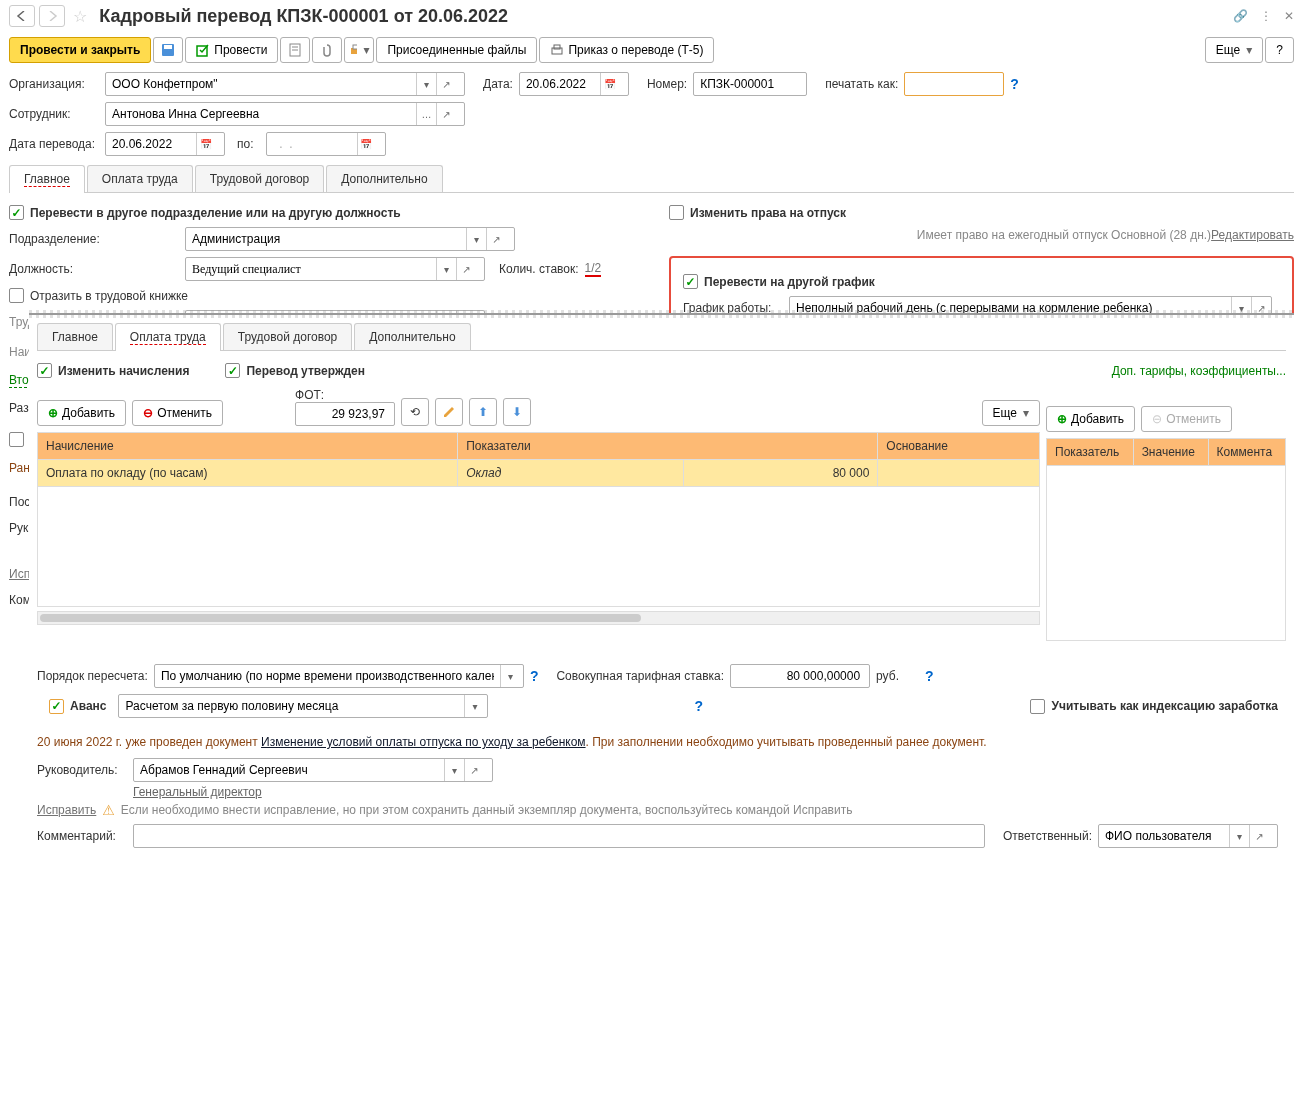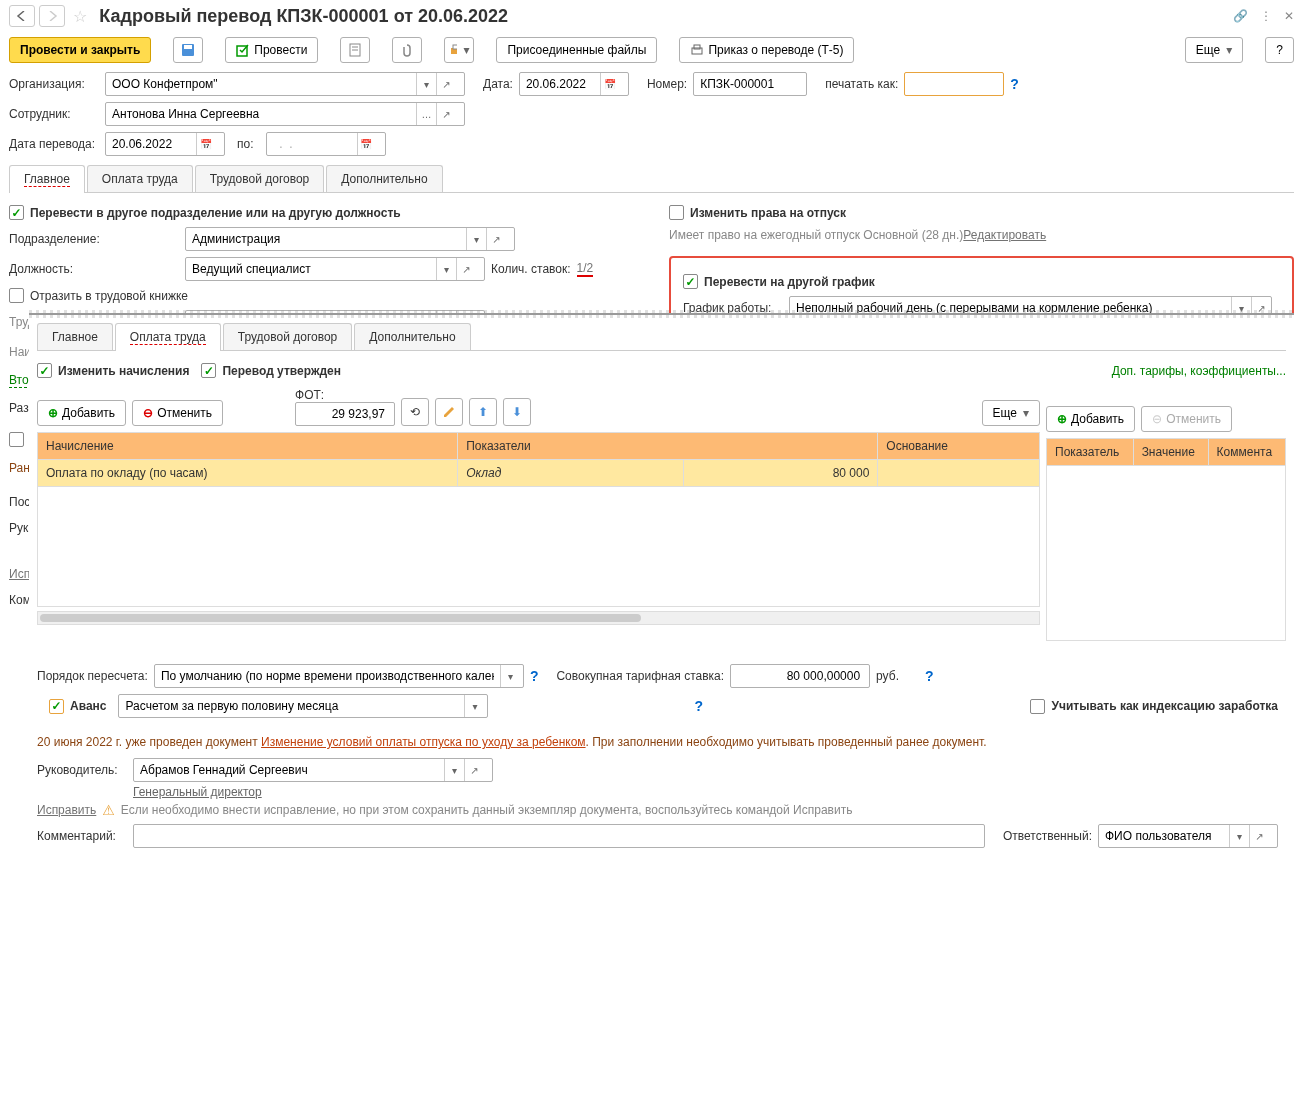--- a/index.html
+++ b/index.html
@@ -3,21 +3,21 @@
 <meta charset="utf-8">
 <style>
 * { box-sizing: border-box; margin: 0; padding: 0; }
 body { font-family: Arial, sans-serif; font-size: 12px; color: #333; background: #fff; }
 .window { width: 1303px; border: 1px solid transparent; }
 .titlebar { display: flex; align-items: center; padding: 4px 8px; gap: 4px; }
 .nav-btn { width: 26px; height: 22px; border: 1px solid #ccc; background: #fff; display: flex; align-items: center; justify-content: center; cursor: pointer; border-radius: 3px; }
 .star-icon { color: #ccc; font-size: 16px; margin: 0 4px; }
 .title { font-size: 18px; font-weight: bold; flex: 1; padding-left: 4px; }
 .title-icons { display: flex; gap: 12px; color: #888; }
-.toolbar { display: flex; align-items: center; padding: 6px 8px; gap: 22px; flex-wrap: wrap; }
+.toolbar { display: flex; align-items: center; padding: 6px 8px; gap: 2px; flex-wrap: wrap; }
 .btn { border: 1px solid #b0b0b0; background: #fff; padding: 4px 10px; border-radius: 3px; cursor: pointer; display: flex; align-items: center; gap: 4px; height: 26px; font-size: 12px; }
 .btn-yellow { background: #ffdb4d; border-color: #d4a000; font-weight: bold; }
 .btn-icon { width: 30px; justify-content: center; padding: 4px; }
 .btn-dropdown::after { content: "▾"; margin-left: 2px; color: #666; }
 .spacer { flex: 1; }
 .form-row { display: flex; align-items: center; padding: 3px 8px; gap: 6px; }
 .label { width: 90px; }
 .label-wide { width: 170px; }
 .input-group { display: flex; align-items: center; border: 1px solid #b0b0b0; background: #fff; border-radius: 2px; height: 24px; }
 .input-group input { border: none; padding: 3px 6px; font-size: 12px; outline: none; background: transparent; }
@@ -194,25 +194,25 @@
           <span class="label-wide">Подразделение:</span>
           <div class="input-group" style="width:330px">
             <input style="width: 280px;" value="Администрация">
             <span class="ib">▾</span>
             <span class="ib">↗</span>
           </div>
         </div>
         <div class="form-row" style="padding-left:0">
           <span class="label-wide">Должность:</span>
           <div class="input-group" style="width:300px">
-            <input style="width: 250px;" value="Ведущий специалист">
+            <input style="width: 250px; font-family: Liberation Serif, serif;" value="Ведущий специалист">
             <span class="ib">▾</span>
             <span class="ib">↗</span>
           </div>
-          <span style="">Колич. ставок:</span>
+          <span style="margin-left:8px">Колич. ставок:</span>
           <span class="link" style="border-bottom:2px solid #d00;text-decoration:none">1/2</span>
         </div>
         <div class="checkbox-row">
           <span class="checkbox"></span>
           <span>Отразить в трудовой книжке</span>
         </div>
         <div class="form-row" style="padding-left:0">
           <span class="label-wide gray-text">Трудовая функция:</span>
           <div class="input-group" style="width:300px">
             <input style="width: 250px;">
@@ -247,21 +247,21 @@
           </div>
         </div>
         <div class="brown-text" style="padding:6px 0">Ранее сотрудник занимал должность "Ведущий специалист" в подразделении "Администрация"</div>
       </div>
 
       <div class="col-right">
         <div class="checkbox-row">
           <span class="checkbox"></span>
           <b>Изменить права на отпуск</b>
         </div>
-        <div style="display:flex;justify-content:flex-start;align-items:center;padding:4px 0">
+        <div style="display:flex;justify-content:flex-end;align-items:center;padding:4px 0">
           <span class="gray-text">Имеет право на ежегодный отпуск Основной (28 дн.)</span>
           <span class="link">Редактировать</span>
         </div>
 
         <div class="red-box">
           <div class="checkbox-row">
             <span class="checkbox checked"></span>
             <b>Перевести на другой график</b>
           </div>
           <div class="form-row" style="padding-left:0">
@@ -292,21 +292,21 @@
   <div class="overlay-panel" style="margin-top:-300px">
     <div class="tabs" style="margin:0">
       <div class="tab">Главное</div>
       <div class="tab active"><span class="tab-underline">Оплата труда</span></div>
       <div class="tab">Трудовой договор</div>
       <div class="tab">Дополнительно</div>
     </div>
 
     <div style="padding:8px 0">
       <div style="display:flex;justify-content:space-between;align-items:center">
-        <div style="display:flex;gap:12px">
+        <div style="display:flex;gap:36px">
           <div class="checkbox-row">
             <span class="checkbox checked"></span>
             <b>Изменить начисления</b>
           </div>
           <div class="checkbox-row">
             <span class="checkbox checked"></span>
             <b>Перевод утвержден</b>
           </div>
         </div>
         <span class="green-link">Доп. тарифы, коэффициенты...</span>
@@ -416,21 +416,21 @@
           <span class="ib">▾</span>
         </div>
         <span class="help-q" style="margin-left:200px">?</span>
         <div class="spacer"></div>
         <span class="checkbox"></span>
         <b>Учитывать как индексацию заработка</b>
       </div>
     </div>
 
     <div class="brown-text" style="padding:6px 0">
-      <span>20 июня 2022 г. уже проведен документ </span><span class="link" style="color:#c2410c">Изменение условий оплаты отпуска по уходу за ребенком</span><span>. При заполнении необходимо учитывать проведенный ранее документ.</span>
+      <span>20 июня 2022 г. уже проведен документ </span><span class="link" style="color:#0f172a">Изменение условий оплаты отпуска по уходу за ребенком</span><span>. При заполнении необходимо учитывать проведенный ранее документ.</span>
     </div>
 
     <div class="form-row" style="padding-left:0">
       <span style="width:90px">Руководитель:</span>
       <div class="input-group" style="width:360px">
         <input style="width: 310px;" value="Абрамов Геннадий Сергеевич">
         <span class="ib">▾</span>
         <span class="ib">↗</span>
       </div>
     </div>

